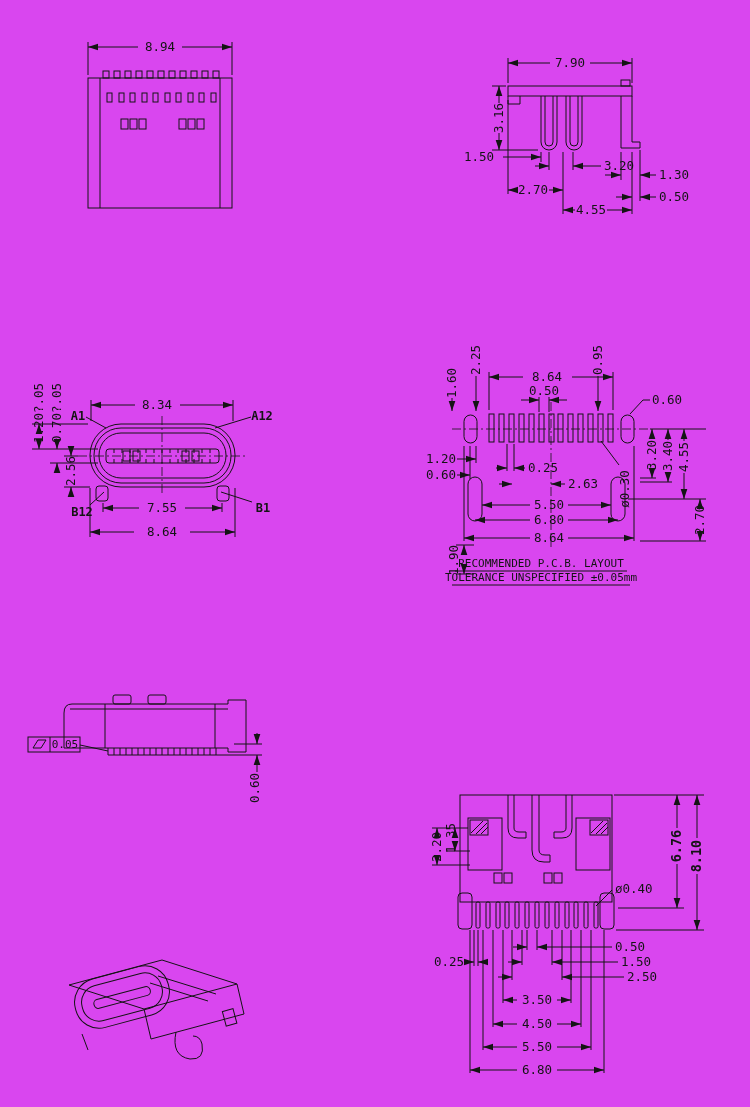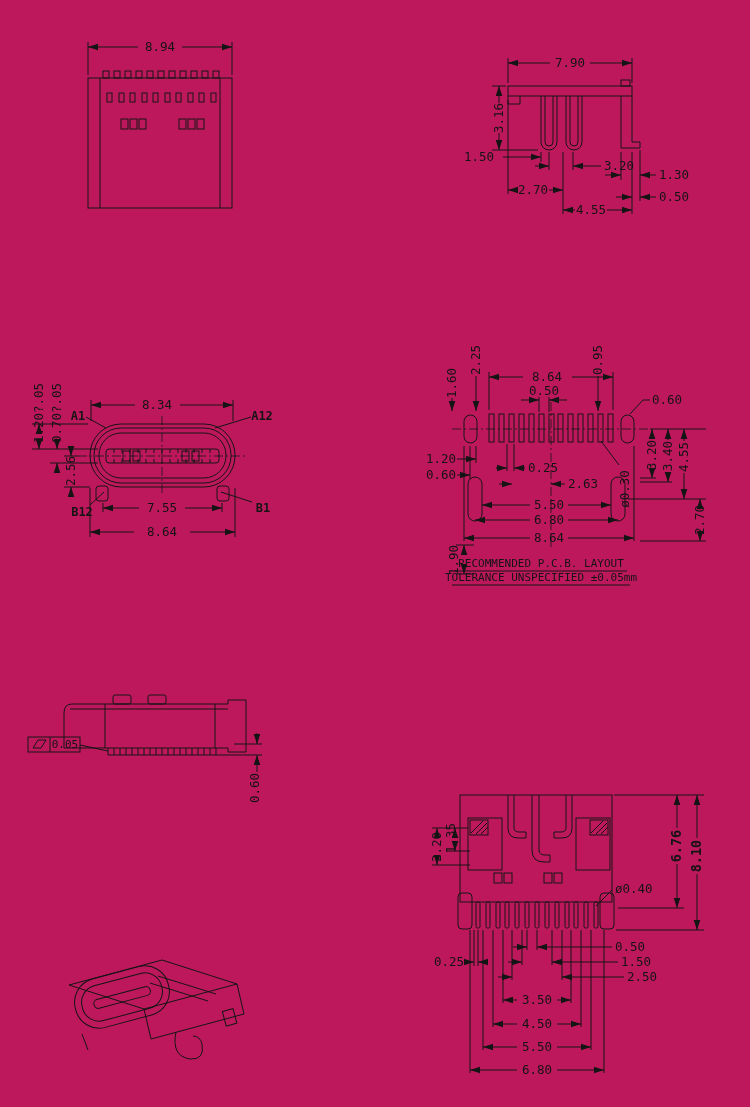--- a/index.html
+++ b/index.html
@@ -1,16 +1,16 @@
 <!DOCTYPE html>
 <html><head>
 <meta charset="utf-8">
 <style>
   html,body{margin:0;padding:0;background:#e9e9e9;}
-  .sheet{position:relative;width:750px;height:1107px;background:#be185d;margin:0 auto;overflow:hidden;text-align:center;}
+  .sheet{position:relative;width:750px;height:1107px;background:#d946ef;margin:0 auto;overflow:hidden;text-align:center;}
   .sheet svg{position:absolute;left:0;top:0;}
   svg text{font-family:"DejaVu Sans Mono","Liberation Mono",monospace;font-size:12.5px;fill:#141414;stroke:none;text-anchor:middle;}
   svg text.st{text-anchor:start;}
   svg text.b{font-weight:bold;font-size:12px;}
   svg text.big{font-weight:bold;font-size:13.5px;}
   svg text.sm{font-size:11px;}
   .geo{stroke:#141414;fill:none;stroke-width:1;}
   .cl{stroke-dasharray:9 3 2 3;stroke-width:0.8;}
 </style>
 </head>

